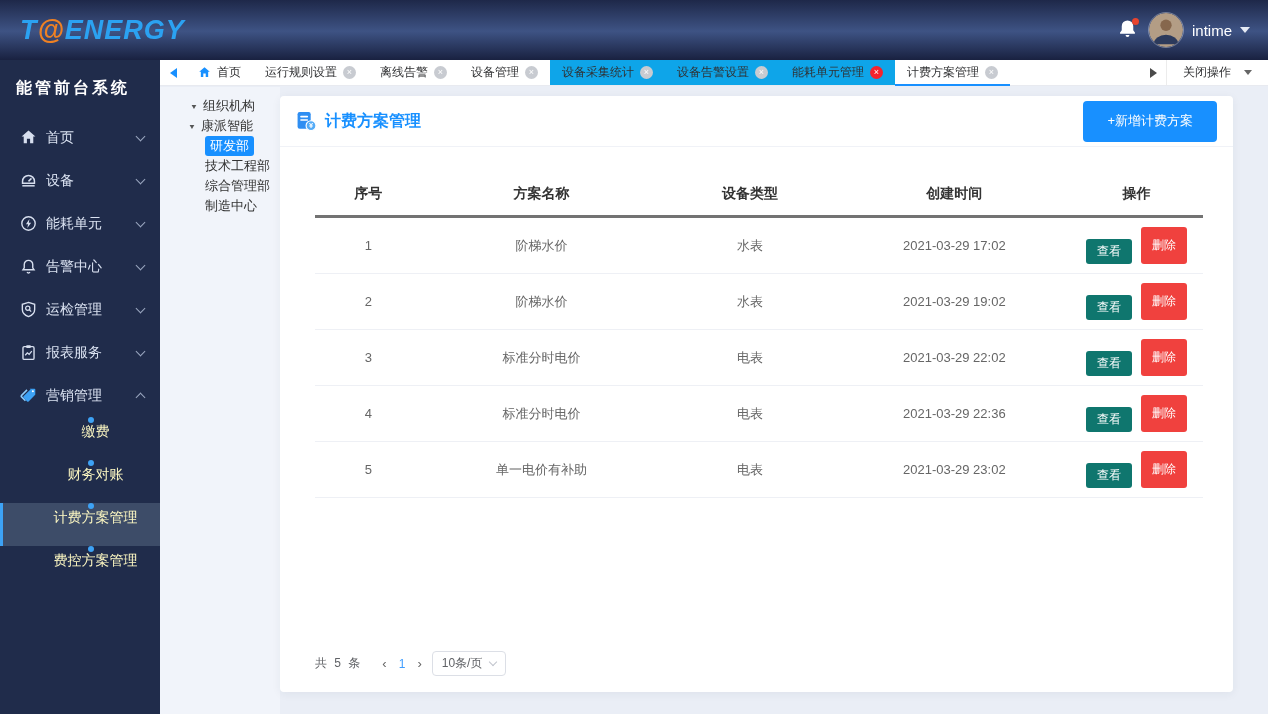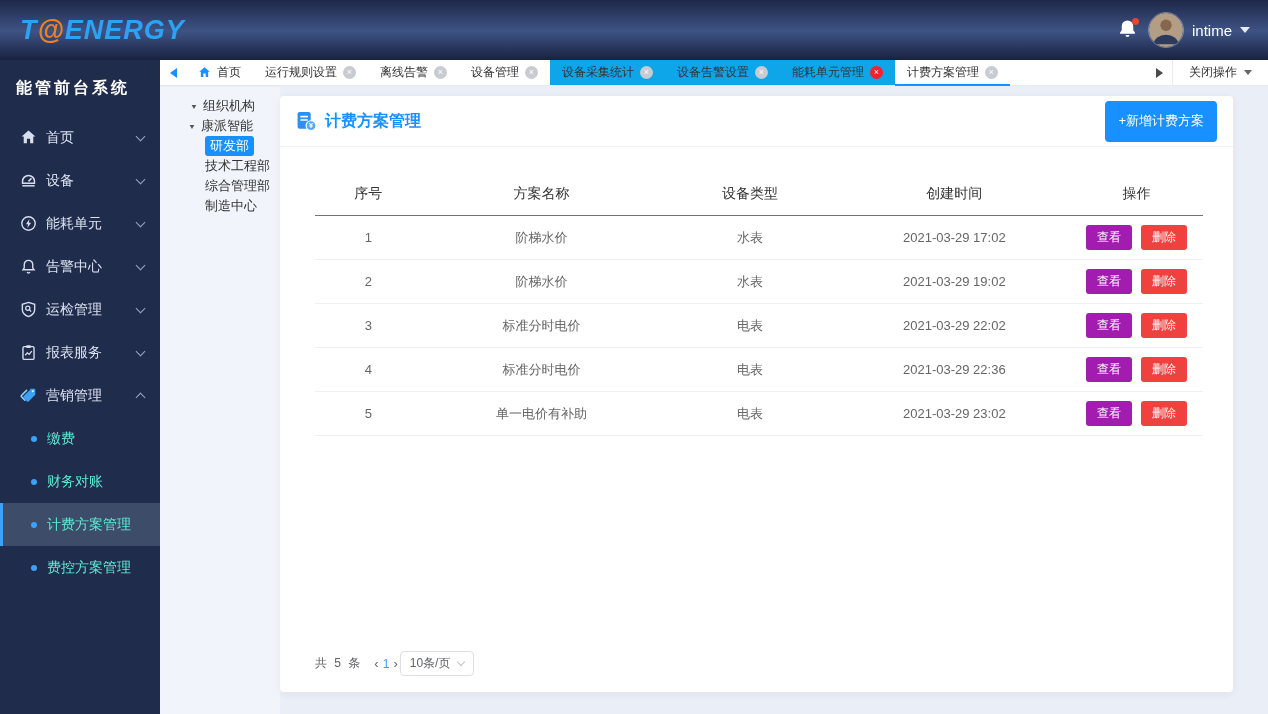--- a/index.html
+++ b/index.html
@@ -24,67 +24,67 @@
   
   .sidebar { position:absolute; left:0; top:60px; width:160px; height:654px; background:#202c4b; z-index:4; }
   .side-title { height:56px; display:flex; align-items:center; padding-left:16px; color:#ffffff;
     font-size:16px; font-weight:bold; letter-spacing:3px; }
   .nav-item { height:43px; display:flex; align-items:center; padding:0 16px 0 20px; color:#dbe3f2;
     font-size:14px; cursor:pointer; }
   .nav-item .nicon { width:17px; height:17px; margin-right:9px; color:#d7dfef; flex:0 0 17px; }
   .nav-item .chev { margin-left:auto; width:7px; height:7px; border-right:1.5px solid #9aa7c0;
     border-bottom:1.5px solid #9aa7c0; transform:rotate(45deg); margin-top:-3px; }
   .nav-item .chev.up { transform:rotate(-135deg); margin-top:4px; }
-  .sub-item { height:43px; display:flex; align-items:center; padding-left:31px; color:#5eead4; font-size:14px; cursor:pointer; }
+  .sub-item { height:43px; display:flex; align-items:center; padding-left:31px; color:#fef9c3; font-size:14px; cursor:pointer;flex-direction:column; }
   .sub-item .dot { width:6px; height:6px; border-radius:50%; background:#3da2f5; margin-right:10px; }
   .sub-item.active { background:#3d4c68; border-left:3px solid #3da2f5; padding-left:28px; }
 
   
   .tabbar { position:absolute; left:160px; top:60px; width:1108px; height:26px; background:#fff;
     display:flex; align-items:stretch; border-bottom:1px solid #e8eaf0; z-index:3; font-size:12px; color:#303133; }
   .tab-arrow { width:26px; display:flex; align-items:center; justify-content:center; cursor:pointer; }
   .tab { display:flex; align-items:center; gap:6px; padding:0 12px; cursor:pointer; white-space:nowrap; position:relative; }
   .tab.gray { background:#0ea5e9; }
   .tab.active { background:#fff; }
   .tab.active::after { content:""; position:absolute; left:0; right:0; bottom:-1px; height:2px; background:#1890ff; }
   .tab-close { width:13px; height:13px; border-radius:50%; background:#c8cbd1; color:#fff; font-size:9px;
     line-height:13px; text-align:center; cursor:pointer; flex:0 0 13px; }
   .tab-close.red { background:#f5222d; }
   .tab-spacer { flex:1; }
-  .close-ops { display:flex; align-items:center; gap:7px; padding:0 16px; border-left:1px solid #ececec; cursor:pointer; }
+  .close-ops { display:flex; align-items:center; gap:13px; padding:0 16px; border-left:1px solid #ececec; cursor:pointer; }
   .caret-down-g { width:0; height:0; border-left:4px solid transparent; border-right:4px solid transparent; border-top:5px solid #666; }
   .arrow-right-dark { width:0; height:0; border-top:5px solid transparent; border-bottom:5px solid transparent; border-left:7px solid #4a4a4a; }
   .arrow-left-blue { width:0; height:0; border-top:5px solid transparent; border-bottom:5px solid transparent; border-right:7px solid #1890ff; }
 
   
   .tree { position:absolute; left:160px; top:87px; width:120px; height:627px; background:#f1f4fa; padding-top:9px; color:#333; }
   .tree-row { height:20px; display:flex; align-items:center; gap:5px; font-size:13px; cursor:pointer; }
   .tri { font-size:8px; color:#555; transform:scaleY(.85); }
   .tree-l0 { padding-left:30px; }
   .tree-l1 { padding-left:28px; }
   .tree-leaf { padding-left:45px; }
   .tree-chip { background:#1890ff; color:#fff; border-radius:3px; padding:1px 5px; }
 
   
   .card { position:absolute; left:280px; top:96px; width:953px; height:596px; background:#fff;
     border-radius:4px; box-shadow:0 2px 10px rgba(32,44,75,.06); }
   .card-head { height:51px; display:flex; align-items:center; padding:0 16px; border-bottom:1px solid #f0f2f7; }
   .card-title { color:#1890ff; font-size:16px; font-weight:bold; margin-left:8px; }
   .add-btn { margin-left:auto; background:#1890ff; color:#fff; border:none; border-radius:4px;
-    height:41px; padding:0 13px; font-size:13px; cursor:pointer; font-family:inherit; }
+    height:41px; padding:0 24px; font-size:13px; cursor:pointer; font-family:inherit; }
 
   table.plans { width:888px; margin:30px 30px 0 35px; border-collapse:collapse; table-layout:fixed; }
-  table.plans th { font-size:14px; color:#333; font-weight:normal; padding:8px 0 12px; border-bottom:1px solid #737373; text-align:center; }
+  table.plans th { font-size:14px; color:#333; font-weight:bold; padding:8px 0 12px; border-bottom:3px solid #737373; text-align:center; }
   table.plans td { font-size:13px; color:#666; padding:9px 0; border-bottom:1px solid #eef0f5; text-align:center; }
   .col-idx{width:12%}.col-name{width:27%}.col-type{width:20%}.col-time{width:26%}.col-ops{width:15%}
   .op-btns { display:flex; justify-content:center; gap:9px; }
-  .btn-view { background:#a21caf; } .btn-del { background:#f0413e; }
+  .btn-view { background:#0f766e;margin-top:12px; } .btn-del { background:#f0413e; }
   .btn-view,.btn-del { color:#fff; border:none; border-radius:3px; font-size:12px; padding:4px 11px; cursor:pointer; font-family:inherit; }
 
-  .pagination { position:absolute; left:35px; bottom:16px; display:flex; align-items:center; font-size:12px; color:#606266; }
+  .pagination { position:absolute; left:35px; bottom:16px; display:flex; align-items:center; gap:8px; font-size:12px; color:#606266; }
   .pg-total { margin-right:10px; letter-spacing:2px; }
   .pg-arrow { color:#666; cursor:pointer; font-size:13px; padding:0 2px; }
   .pg-num { color:#409eff; cursor:pointer; padding:0 2px; }
   .pg-size { display:flex; align-items:center; gap:8px; border:1px solid #dcdfe6; border-radius:4px;
     padding:3px 9px; cursor:pointer; color:#606266; }
   .chev-sm { width:6px; height:6px; border-right:1.2px solid #c0c4cc; border-bottom:1.2px solid #c0c4cc; transform:rotate(45deg); margin-top:-3px; }
 </style>
 </head>
 <body>
 

